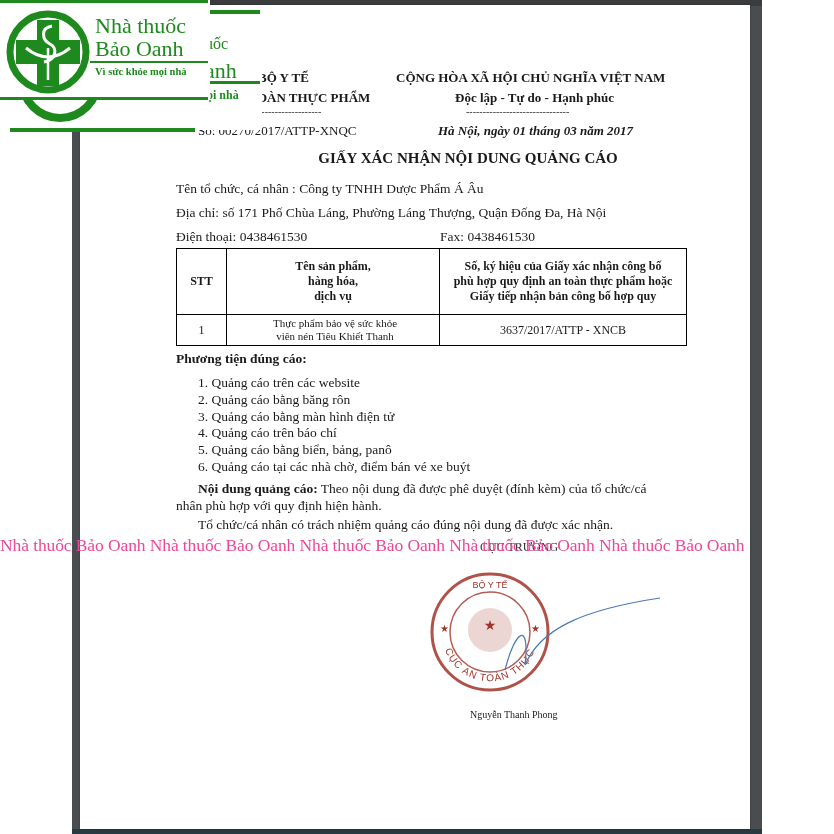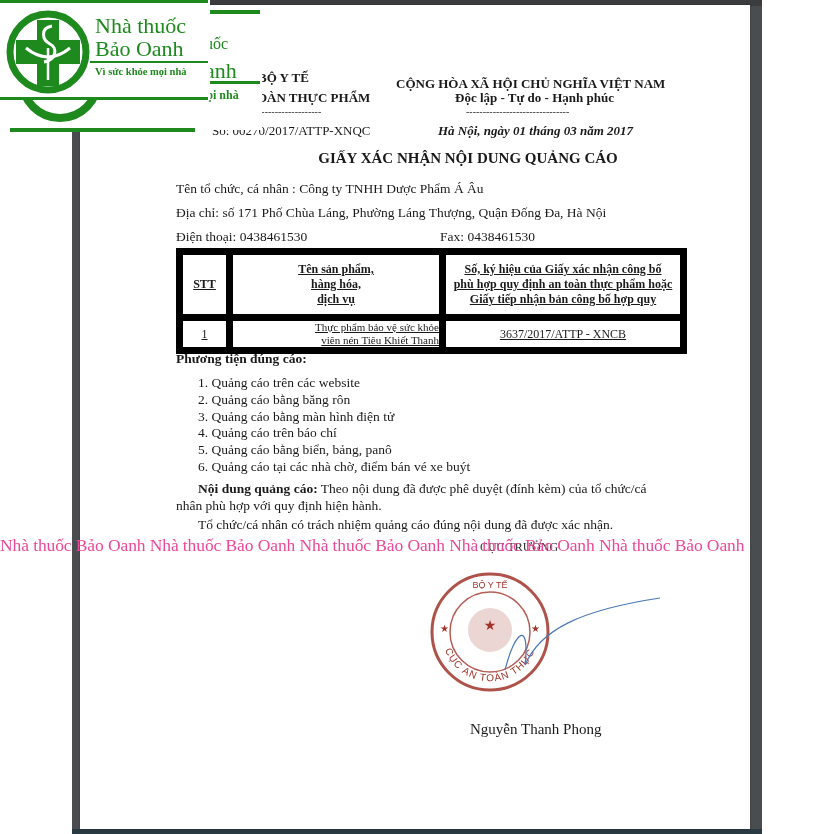--- a/index.html
+++ b/index.html
@@ -15,36 +15,36 @@
     
     .abs { position: absolute; white-space: nowrap; }
     .hdr-left { font-size: 13px; font-weight: bold; }
     .hdr-right { font-size: 13px; font-weight: bold; text-align: center; }
     .dash { font-size: 10px; letter-spacing: 0; color: #333; }
     .italic { font-style: italic; font-size: 13px; font-weight: bold; }
     .doc-title { font-size: 15px; font-weight: bold; text-align: center; width: 776px; left: 80px; top: 150px; }
     .line { font-size: 13.5px; }
 
     table.prod { position: absolute; left: 176px; top: 248px; width: 511px; border-collapse: collapse; font-size: 12px; }
-    table.prod th, table.prod td { border: 7px solid #000000; text-align: center; vertical-align: middle; text-decoration: underline; }
+    table.prod th, table.prod td { border: 1px solid #000000; text-align: center; vertical-align: middle; }
     table.prod th { font-weight: bold; height: 66px; line-height: 15px; padding: 2px; }
     table.prod td { height: 31px; line-height: 13px; }
-    table.prod td.name { text-align: right; font-size: 11px; padding-left: 4px; }
+    table.prod td.name { text-align: center; font-size: 11px; padding-left: 4px; }
     table.prod th.c1 { width: 50px; }
     table.prod th.c2 { width: 213px; }
 
     .section-h { font-size: 13.5px; font-weight: bold; }
     .list { position: absolute; left: 198px; top: 375px; font-size: 13.5px; line-height: 16.8px; }
     .list li { list-style: none; white-space: nowrap; }
 
     .para { font-size: 13.5px; line-height: 17px; }
 
     .watermark { position: absolute; left: 0; top: 535px; width: 834px; font-size: 17.5px; color: #ec4899; white-space: nowrap; overflow: hidden; font-family: "Liberation Serif", "DejaVu Serif", serif; letter-spacing: -0.1px; }
 
-    .signer { font-size: 15px; margin-top: 12px; }
+    .signer { font-size: 10px; }
 
     
     .logo { position: absolute; left: 0; top: 0; width: 260px; height: 135px; }
     .logo-bg { position: absolute; left: 12px; top: 10px; width: 250px; height: 120px; background: #ffffff; }
     .logo-front { position: absolute; left: 0; top: 0; width: 210px; height: 100px; background: #ffffff; }
     .logo-text1 { position: absolute; left: 95px; top: 15px; font-size: 22px; color: #1e8a1e; line-height: 22px; }
     .logo-text2 { position: absolute; left: 95px; top: 38px; font-size: 22px; color: #1e8a1e; line-height: 22px; }
     .logo-sub { position: absolute; left: 95px; top: 66px; font-size: 10.5px; font-weight: bold; color: #1e8a1e; }
     .logo-ghost1 { position: absolute; left: 205px; top: 35px; font-size: 16px; color: #1e8a1e; }
     .logo-ghost2 { position: absolute; left: 205px; top: 58px; font-size: 22px; color: #1e8a1e; }
@@ -55,23 +55,23 @@
 <body>
 
 <div class="frame"></div>
 <div class="frame-top"></div>
 <div class="frame-bottom"></div>
 <div class="page"></div>
 
 <div class="abs hdr-left" style="left:258px; top:70px;">BỘ Y TẾ</div>
 <div class="abs hdr-left" style="left:196px; top:90px;">CỤC AN TOÀN THỰC PHẨM</div>
 <div class="abs dash" style="left:258px; top:106px;">-------------------</div>
-<div class="abs" style="left:212px; top:123px; font-size:13px;">Số: 00270/2017/ATTP-XNQC</div>
+<div class="abs" style="left:198px; top:123px; font-size:13px;">Số: 00270/2017/ATTP-XNQC</div>
 
-<div class="abs hdr-right" style="left:396px; top:76px;">CỘNG HÒA XÃ HỘI CHỦ NGHĨA VIỆT NAM</div>
+<div class="abs hdr-right" style="left:396px; top:70px;">CỘNG HÒA XÃ HỘI CHỦ NGHĨA VIỆT NAM</div>
 <div class="abs hdr-right" style="left:455px; top:90px;">Độc lập - Tự do - Hạnh phúc</div>
 <div class="abs dash" style="left:466px; top:106px;">-------------------------------</div>
 <div class="abs italic" style="left:438px; top:123px;">Hà Nội, ngày 01 tháng 03 năm 2017</div>
 
 <div class="abs doc-title">GIẤY XÁC NHẬN NỘI DUNG QUẢNG CÁO</div>
 
 <div class="abs line" style="left:176px; top:181px;">Tên tổ chức, cá nhân : Công ty TNHH Dược Phẩm Á Âu</div>
 <div class="abs line" style="left:176px; top:205px;">Địa chỉ: số 171 Phố Chùa Láng, Phường Láng Thượng, Quận Đống Đa, Hà Nội</div>
 <div class="abs line" style="left:176px; top:229px;">Điện thoại: 0438461530</div>
 <div class="abs line" style="left:440px; top:229px;">Fax: 0438461530</div>

